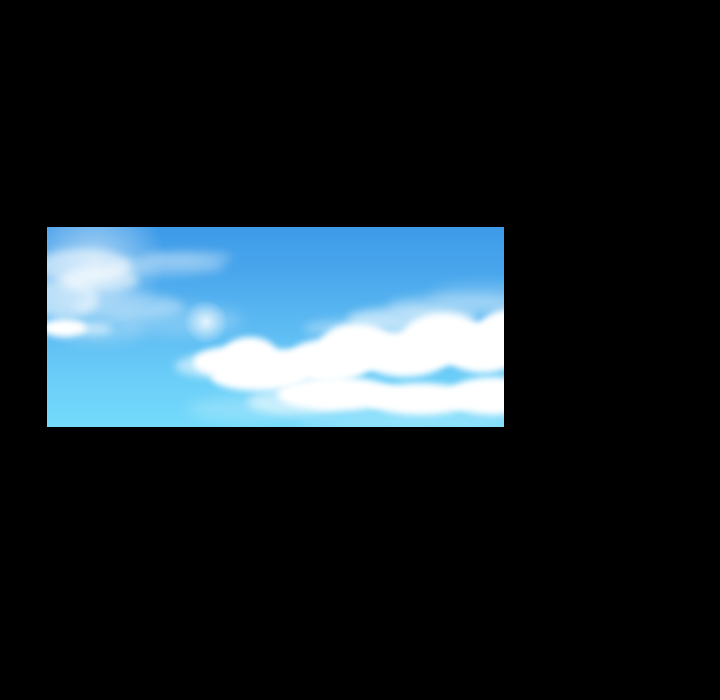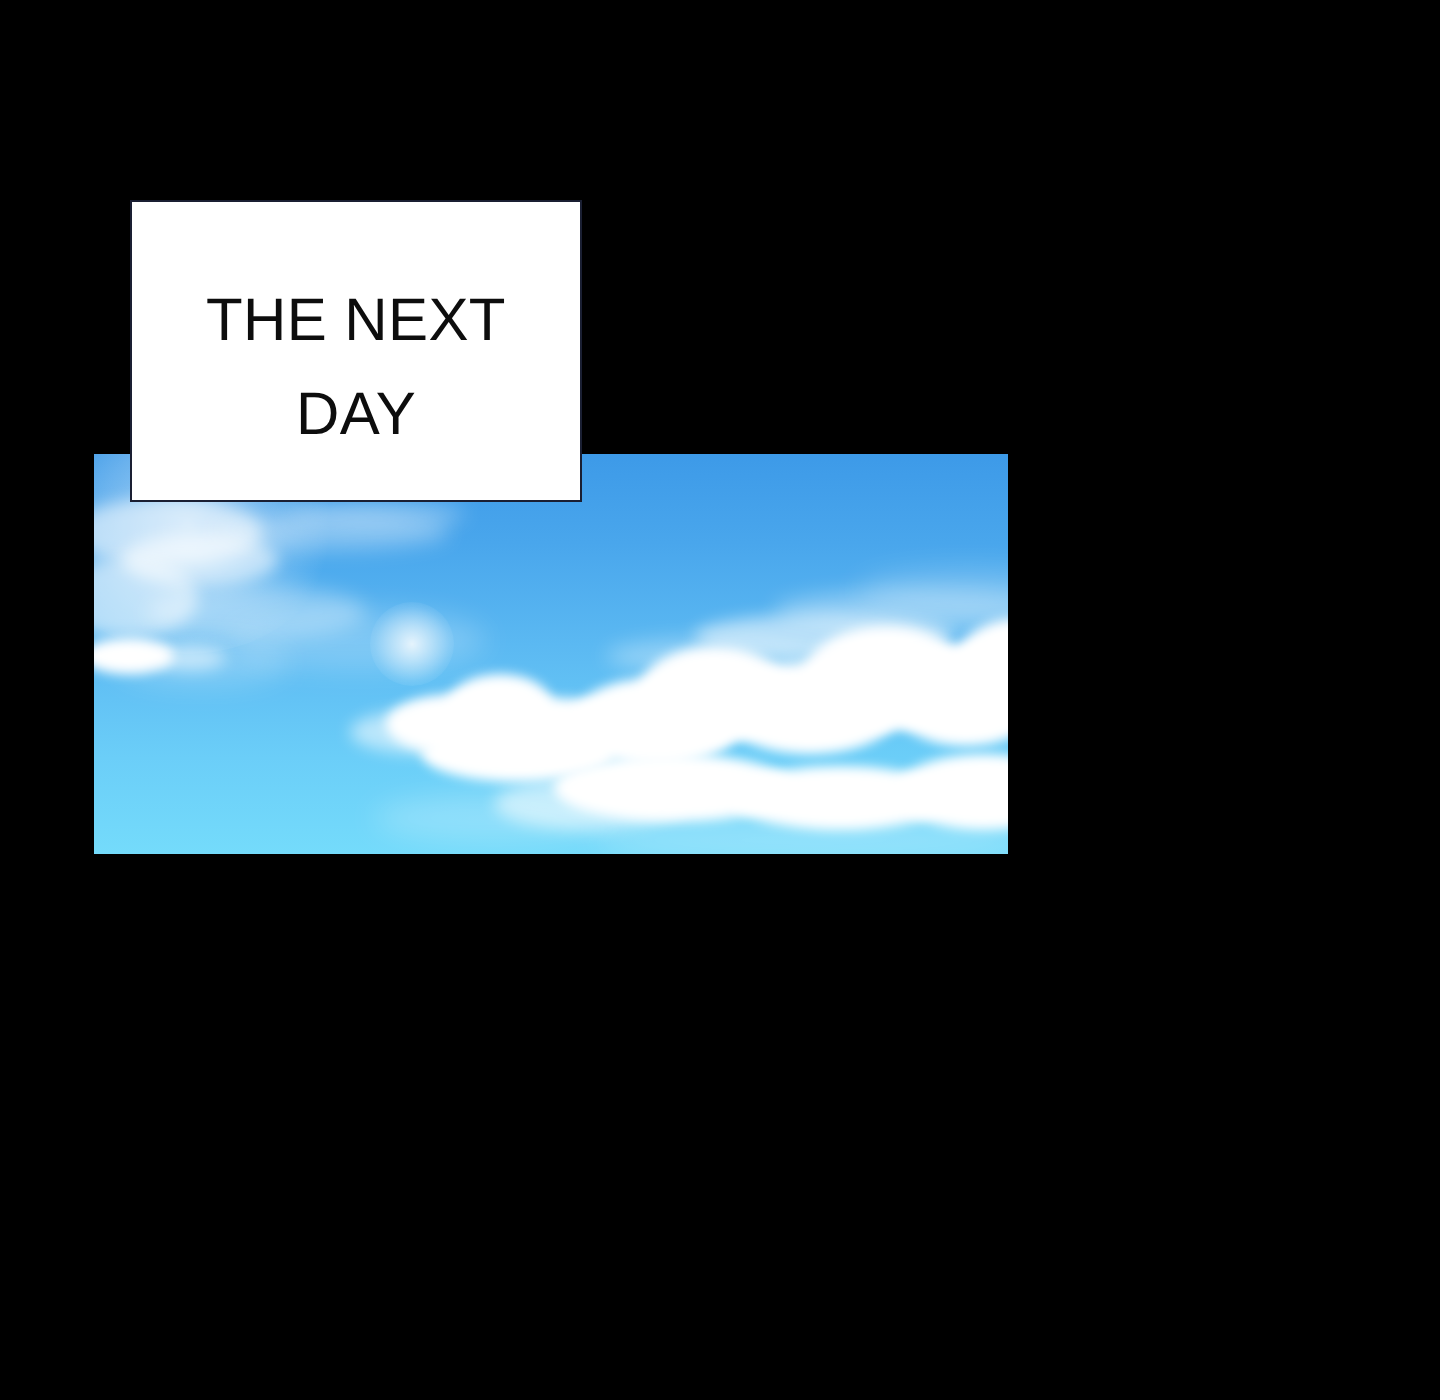--- a/index.html
+++ b/index.html
@@ -137,17 +137,14 @@
 
     <div class="cloud soft" style="left:230px;  top:150px; width:120px; height:34px;"></div>
     <div class="cloud soft" style="left:318px;  top:156px; width:110px; height:32px;"></div>
     <div class="cloud soft" style="left:400px;  top:150px; width:90px;  height:38px;"></div>
     <div class="cloud wispy" style="left:200px;  top:162px; width:96px;  height:26px;"></div>
     <div class="cloud veil" style="left:140px;  top:170px; width:120px; height:24px;"></div>
 
     <div class="cloud veil" style="left:250px;  top:180px; width:220px; height:26px;"></div>
   </div>
 
-  <div id="caption-box">
-    <div id="caption-text">THE NEXT DAY</div>
-  </div>
 
 </div>
 
 </body></html>

